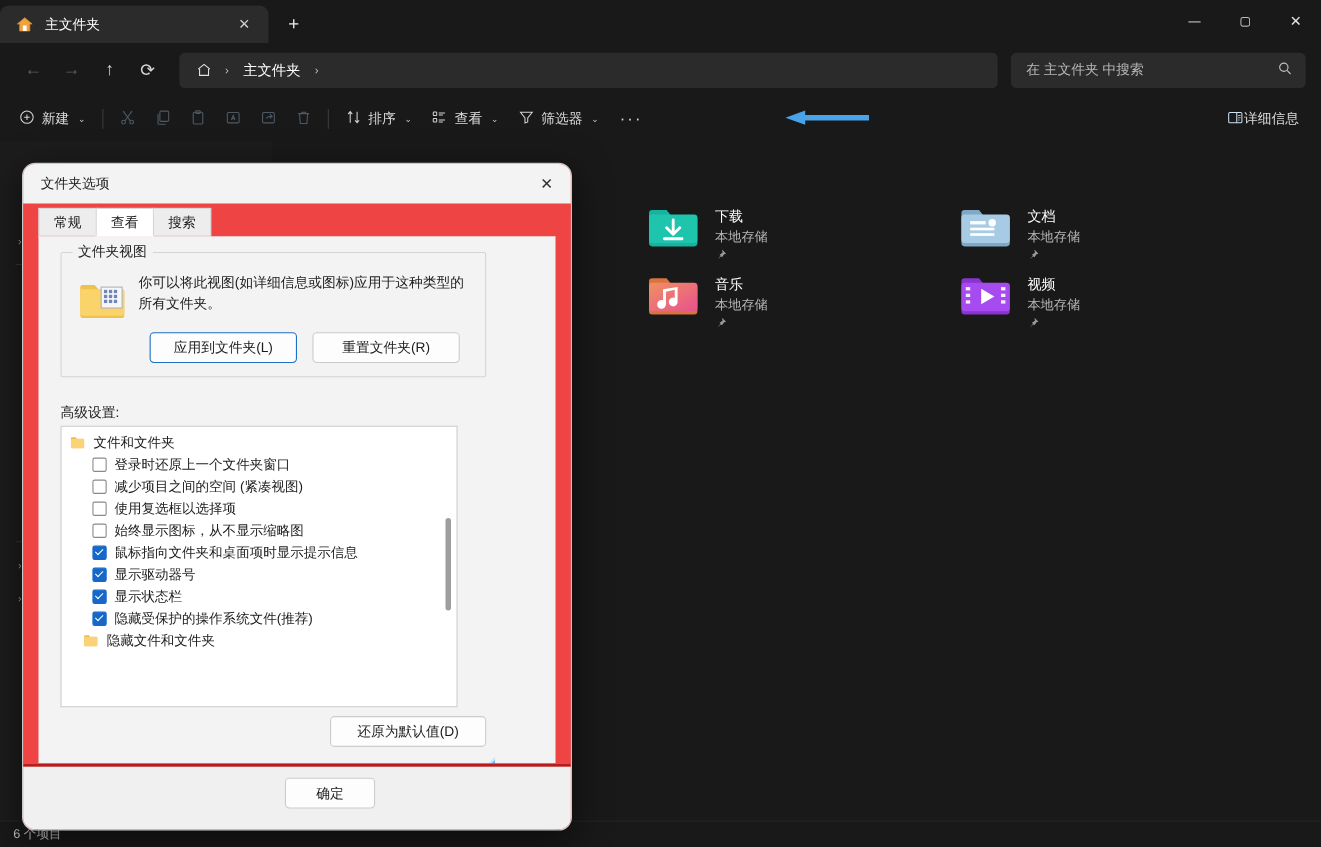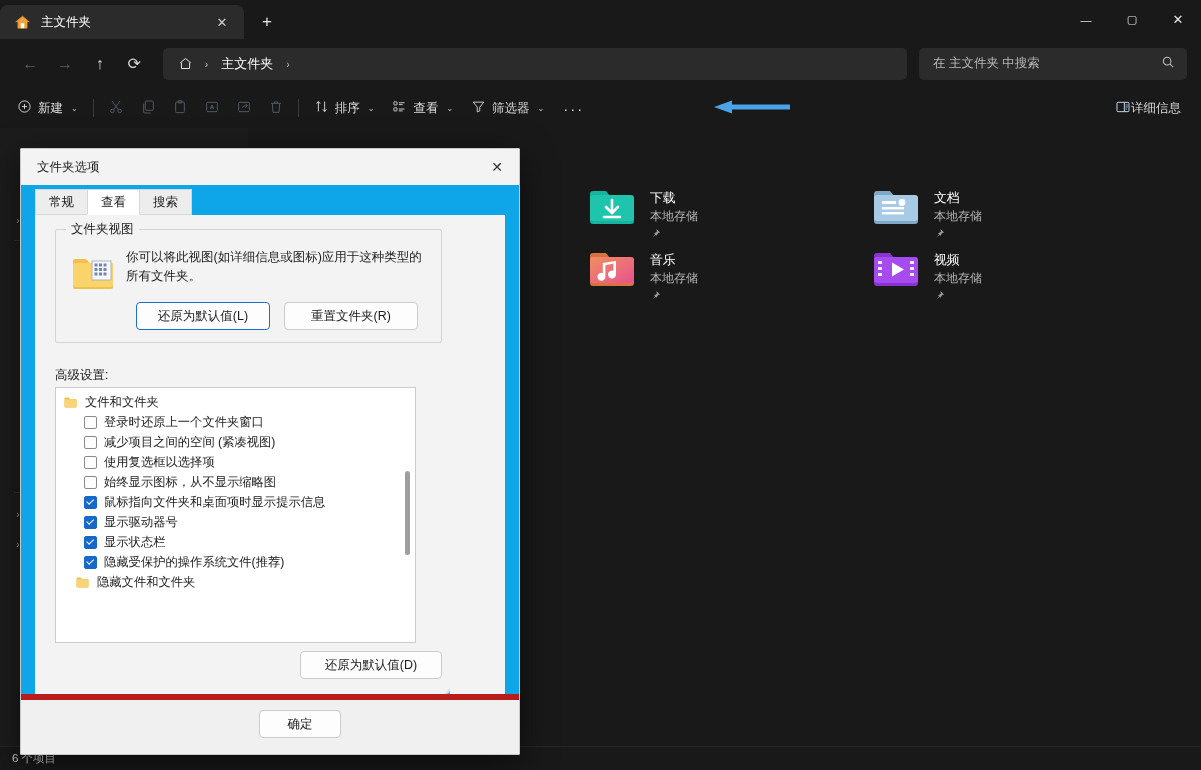--- a/index.html
+++ b/index.html
@@ -154,23 +154,23 @@
     background: #191919;
     display: flex; align-items: center; padding: 0 12px;
     font-size: 11.5px; color: #c9c9c9;
     border-top: 1px solid #262626;
   }
 
   
   #dialog {
     position: absolute; left: 20px; top: 148px;
     width: 500px; height: 607px;
-    background: #0ea5e9;
+    background: #ef4444;
     border: 1px solid #c8c8c8;
-    border-radius: 1px;
+    border-radius: 12px;
     box-shadow: 0 10px 34px rgba(0,0,0,.55);
     color: #1b1b1b;
     overflow: hidden;
     font-family: "Liberation Sans", "DejaVu Sans", sans-serif;
   }
   .dlg-title {
     position: absolute; top: 0; left: 0; right: 0; height: 36px;
     display: flex; align-items: center;
     padding-left: 16px;
     font-size: 12.5px; color: #1b1b1b;
@@ -282,21 +282,21 @@
     display: flex; align-items: center; justify-content: center;
     font-size: 12.5px; color: #1b1b1b;
     background: #fdfdfd; border: 1px solid #cccccc;
   }
   .resize-grip {
     position: absolute; left: 402px; top: 470px;
     width: 14px; height: 14px;
   }
   .dlg-footer {
     position: absolute; left: 0; right: 0; bottom: 0; height: 60px;
-    background: #f0f0f0; border-top: 6px solid #b91c1c;
+    background: #f0f0f0; border-top: 3px solid #b91c1c;
   }
   .ok-btn {
     position: absolute; left: 238px; top: 10px;
     width: 82px; height: 28px; border-radius: 4px;
     display: flex; align-items: center; justify-content: center;
     font-size: 12.5px; color: #1b1b1b;
     background: #fdfdfd; border: 1px solid #cccccc;
   }
 </style>
 </head>
@@ -596,21 +596,21 @@
             <rect x="22.5" y="12" width="3" height="3"></rect>
               <rect x="27" y="12" width="3" height="3"></rect>
               <rect x="31.5" y="12" width="3" height="3"></rect>
             <rect x="22.5" y="16.5" width="3" height="3"></rect>
               <rect x="27" y="16.5" width="3" height="3"></rect>
               <rect x="31.5" y="16.5" width="3" height="3"></rect>
           </g>
         </svg>
       </span>
       <div class="gb-text">你可以将此视图(如详细信息或图标)应用于这种类型的所有文件夹。</div>
-      <div class="gb-btn primary-outline">还原为默认值(L)</div>
+      <div class="gb-btn primary-outline">应用到文件夹(L)</div>
       <div class="gb-btn plain">重置文件夹(R)</div>
     </div>
 
     <div class="adv-label">高级设置:</div>
     <div class="adv-list">
 
       <div class="row group" style="margin-top:4px">
         <span class="grp-ico">
           <svg width="13" height="11" viewBox="0 0 13 11">
             <path d="M.5 1.5A1 1 0 0 1 1.5.5h3.3l1.1 1.4h5.6a1 1 0 0 1 1 1v6.6a1 1 0 0 1-1 1H1.5a1 1 0 0 1-1-1z" fill="#f0bd4a"></path>

